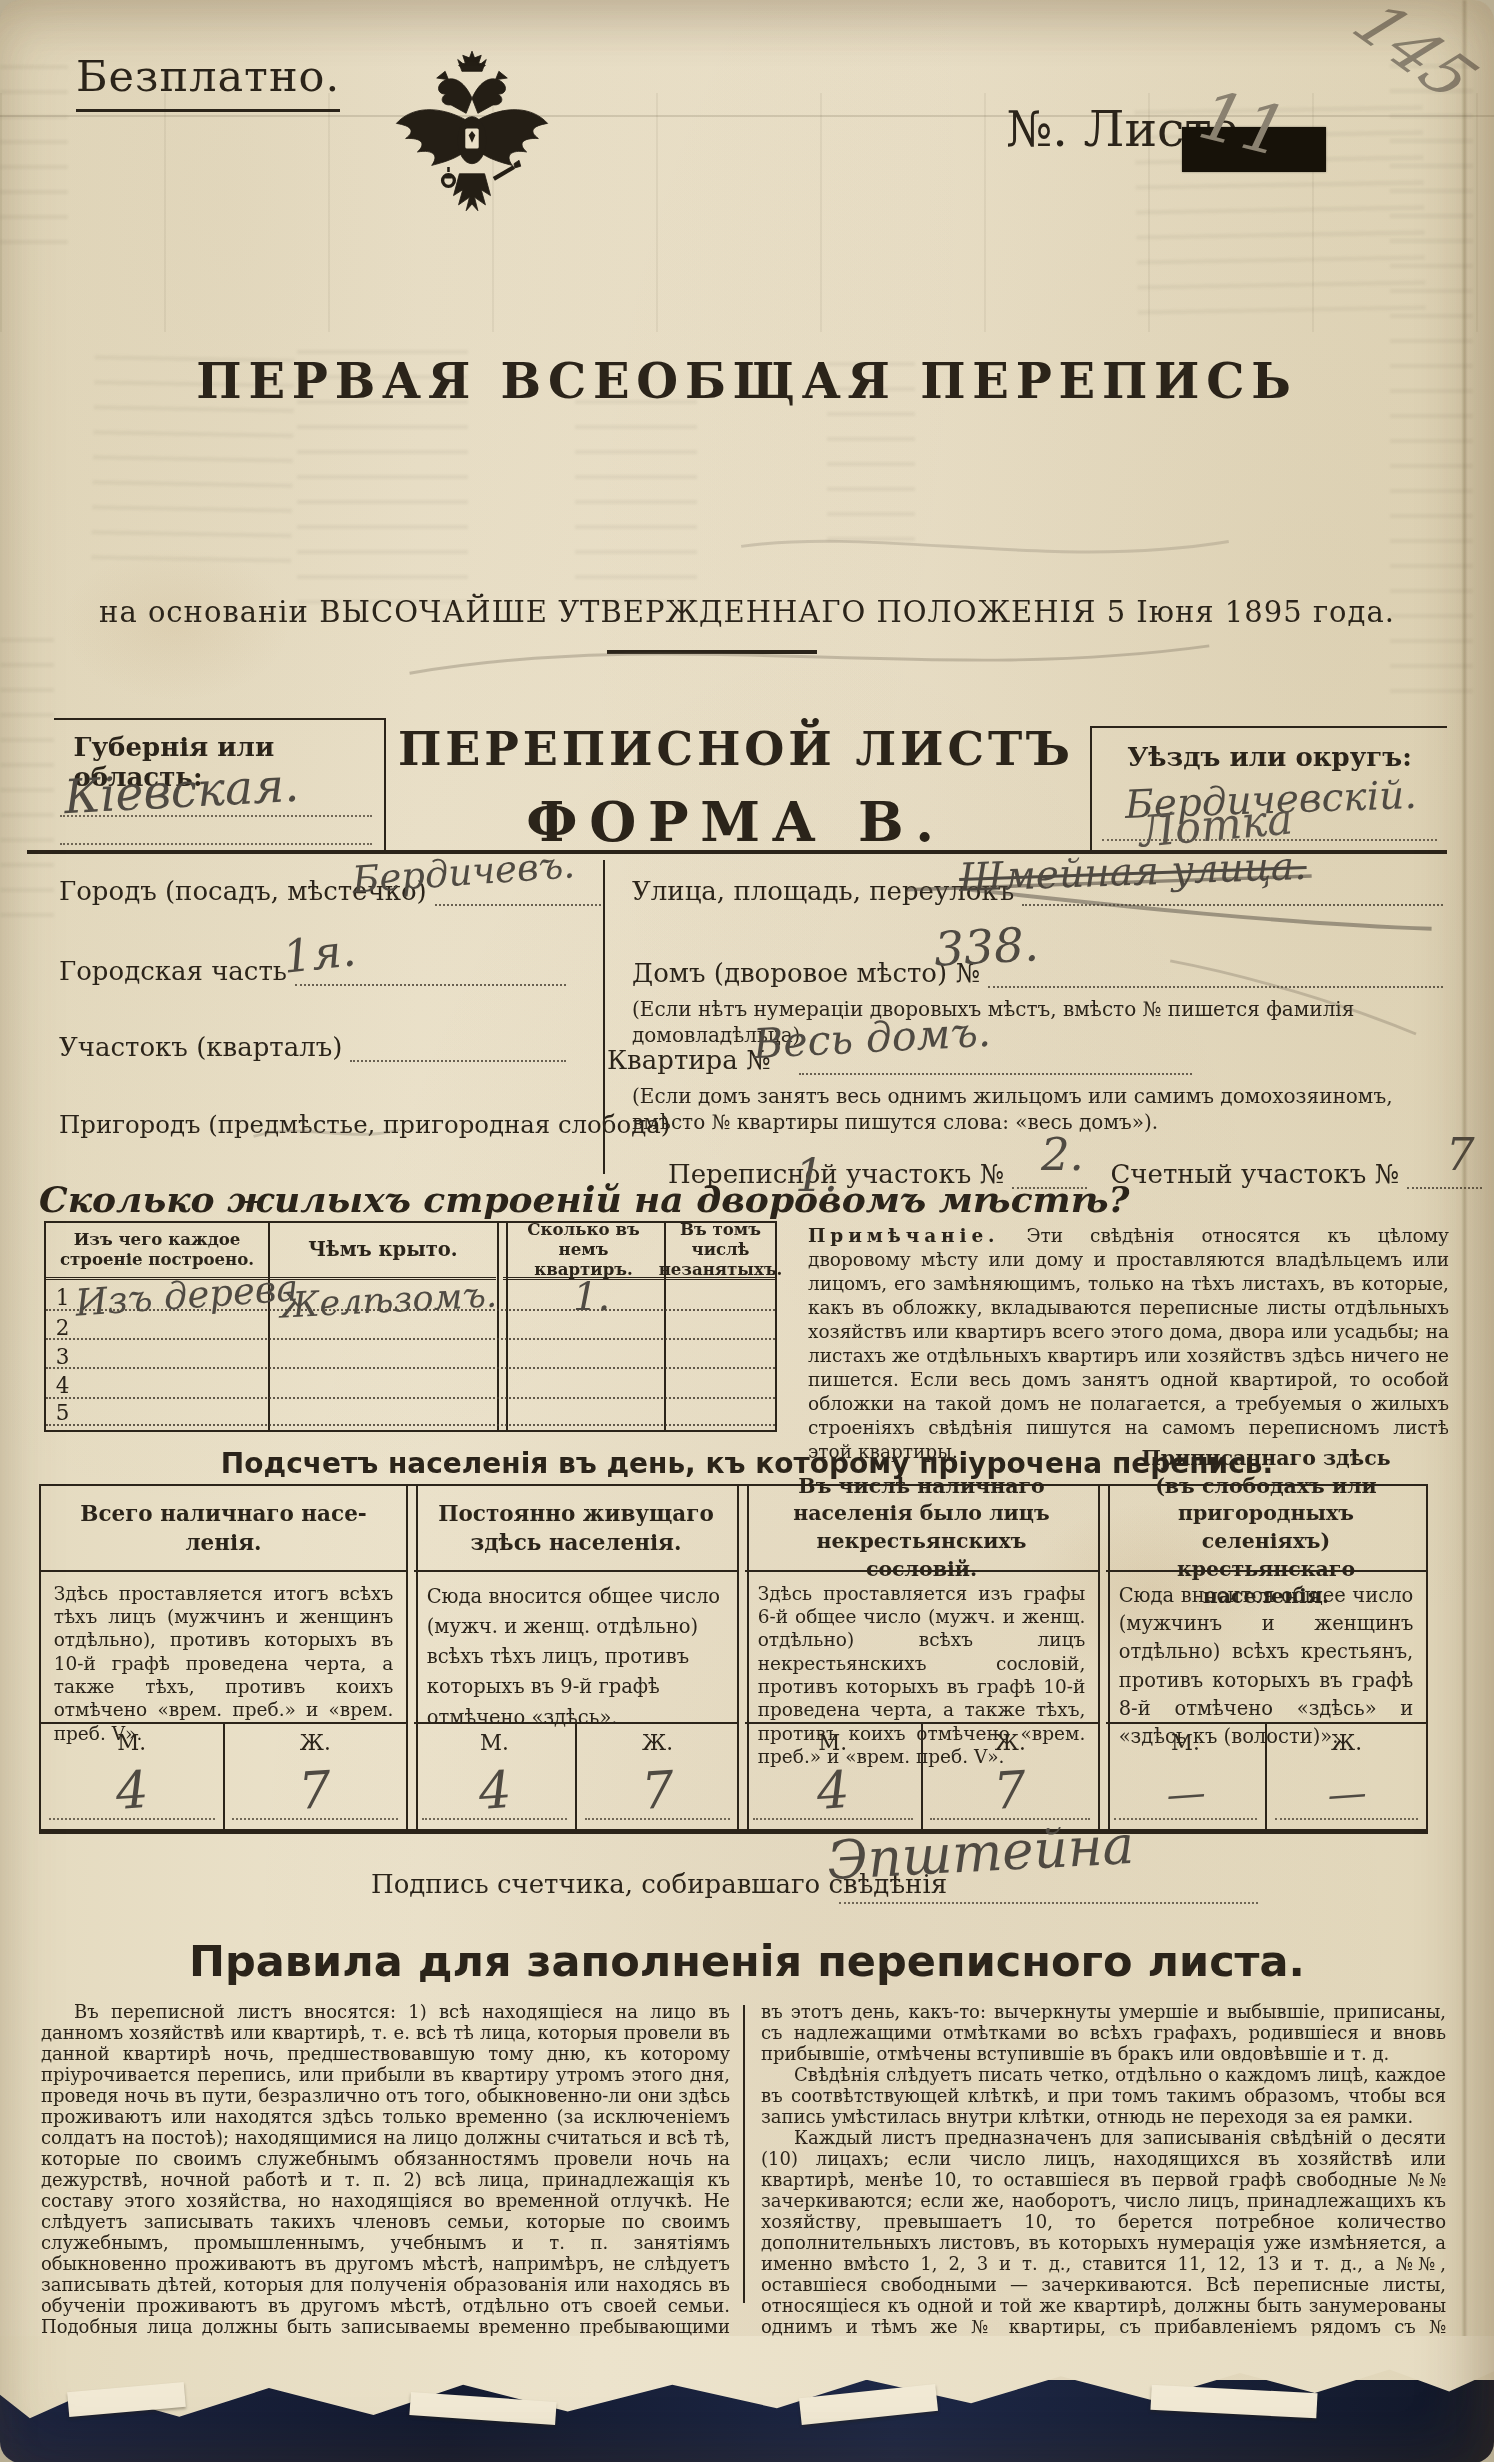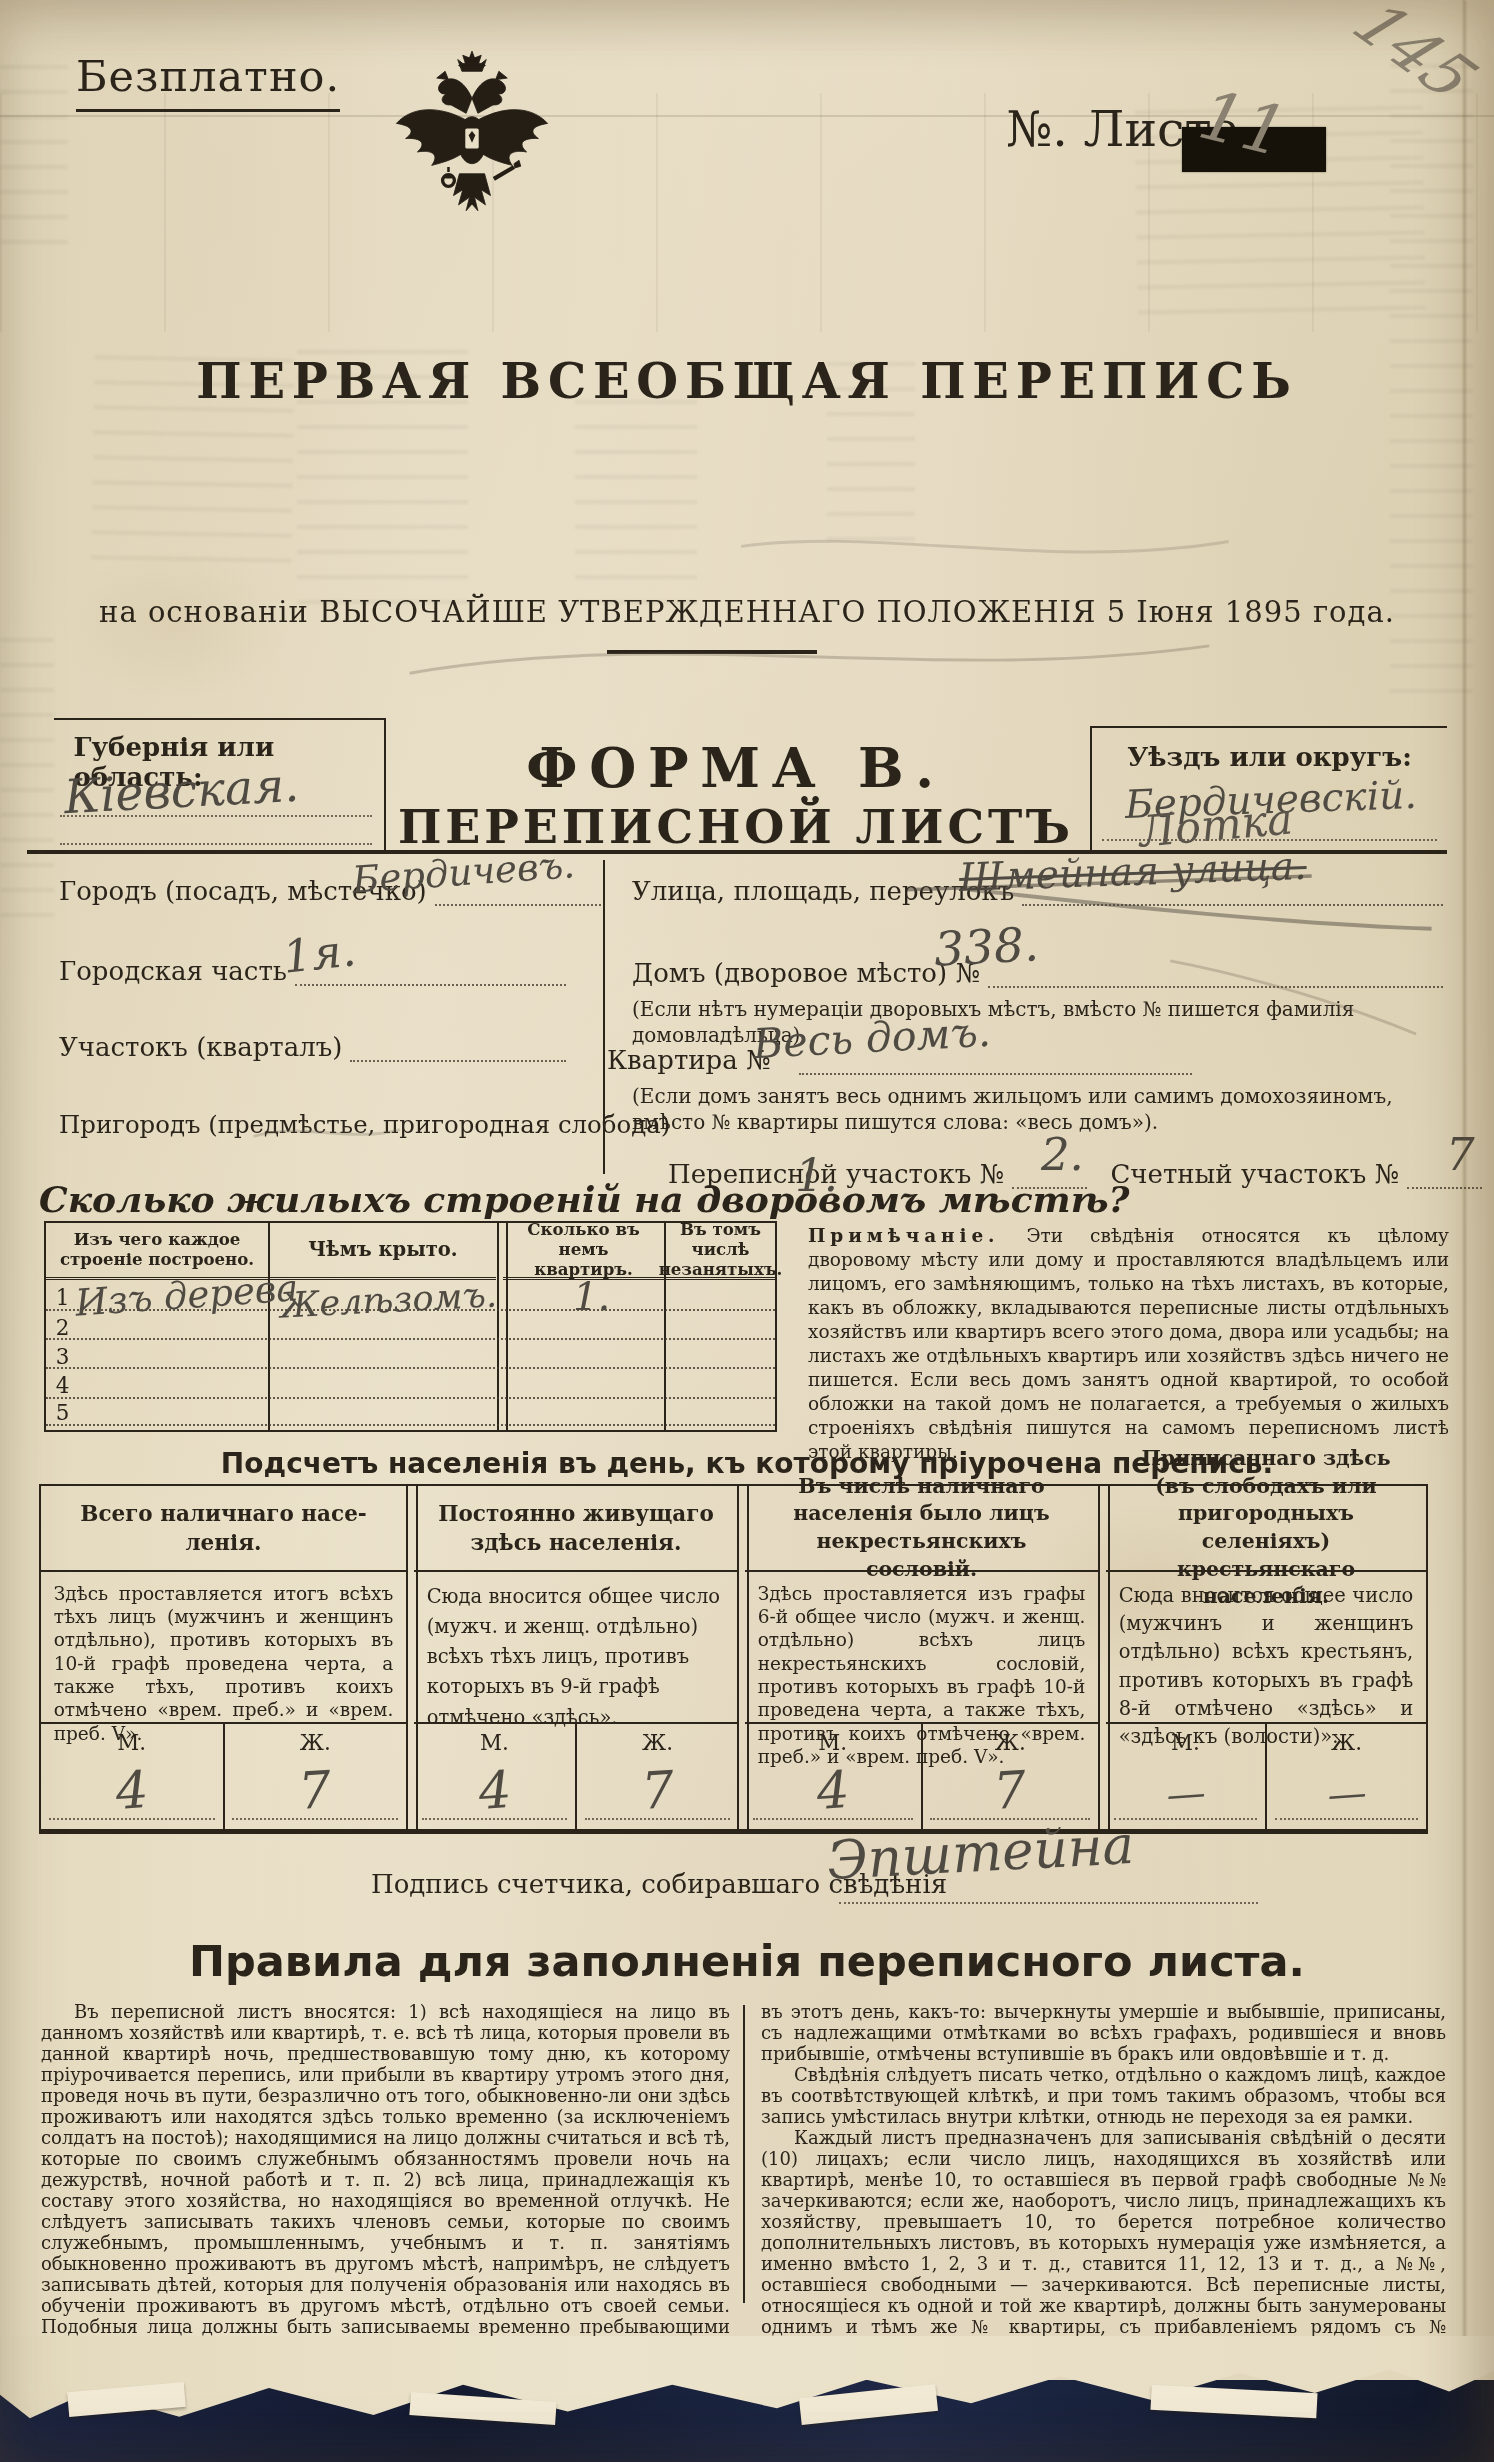--- a/index.html
+++ b/index.html
@@ -3,21 +3,21 @@
 <meta charset="utf-8">
 <style>
   html,body{margin:0;padding:0;background:#b9ae93;}
   .page{
     position:relative;width:1494px;height:2463px;margin:0 auto;overflow:hidden;
     background:
       radial-gradient(ellipse at 15% 8%, rgba(130,100,45,0.07), transparent 42%),
       radial-gradient(ellipse at 88% 25%, rgba(130,100,45,0.06), transparent 40%),
       radial-gradient(ellipse at 55% 85%, rgba(120,90,40,0.07), transparent 50%),
       linear-gradient(90deg,#e4dabf 0%,#ece3cc 28%,#e9dfc7 62%,#e0d5b8 100%);
-    font-family:"DejaVu Serif","Liberation Serif",serif;color:#2b241a;
+    font-family:"DejaVu Serif","Liberation Serif",serif;color:#2b241a;border-radius:21px;
   }
   .vignette{position:absolute;inset:0;pointer-events:none;z-index:40;
     box-shadow:inset 0 0 68px rgba(90,65,25,0.18), inset -29px 0 54px rgba(95,70,35,0.16), inset 0 24.4px 44px rgba(95,70,35,0.10);}
   .crease{position:absolute;left:1463px;top:0;width:2.9px;height:100%;background:rgba(95,78,48,0.28);filter:blur(1px);z-index:6;}
   
   .ghost{position:absolute;z-index:1;filter:blur(1.4px);opacity:.55;
     background:repeating-linear-gradient(0deg, rgba(98,88,66,0.14) 0 3.9px, transparent 3.9px 25px);}
   .bleedcols{position:absolute;left:0;top:93px;width:100%;height:239px;z-index:1;opacity:.5;
     background:repeating-linear-gradient(90deg, rgba(95,85,62,0.16) 0 2px, transparent 2px 164px);}
   .bleedrow{position:absolute;left:0;top:115px;width:100%;height:2px;background:rgba(95,85,62,0.18);z-index:1;}
@@ -126,22 +126,22 @@
   <div class="rule" style="left:607px;top:650px;width:210px;height:3.9px;"></div>
 
   <div class="hbox" style="left:54px;top:718px;width:330px;height:130px;border-top:2.9px solid #2b241a;border-right:2.9px solid #2b241a;">
     <div style="margin:11.7px 0 0 19.5px;font-size:26px;font-weight:bold;">Губернія или область:</div>
     <div class="hand" style="left:9.8px;top:43px;font-size:47px;transform:rotate(-3deg);">Кіевская.</div>
     <div class="dotline" style="left:5.9px;right:11.7px;bottom:33px;"></div>
     <div class="dotline" style="left:5.9px;right:11.7px;bottom:4.9px;"></div>
   </div>
 
   <div style="position:absolute;left:390px;top:722px;width:692px;text-align:center;z-index:5;">
+    <div style="font-size:46px;font-weight:bold;letter-spacing:3.9px;">ПЕРЕПИСНОЙ ЛИСТЪ</div>
     <div style="font-size:54px;font-weight:bold;letter-spacing:11.7px;margin-top:13.7px;">ФОРМА В.</div>
-    <div style="font-size:46px;font-weight:bold;letter-spacing:3.9px;">ПЕРЕПИСНОЙ ЛИСТЪ</div>
   </div>
 
   <div class="hbox" style="left:1090px;top:726px;width:355px;height:123px;border-top:2.9px solid #2b241a;border-left:2.9px solid #2b241a;">
     <div style="margin-top:13.7px;text-align:center;font-size:26px;font-weight:bold;">Уѣздъ или округъ:</div>
     <div class="hand" style="left:33px;top:49px;font-size:39px;transform:rotate(-2deg);">Бердичевскій.</div>
     <div class="dotline" style="left:9.8px;right:9.8px;bottom:9.8px;"></div>
   </div>
 
   <div class="rule" style="left:27px;top:850px;width:1420px;height:3.9px;"></div>
   <div class="rule" style="left:603px;top:860px;width:2px;height:314px;"></div>

